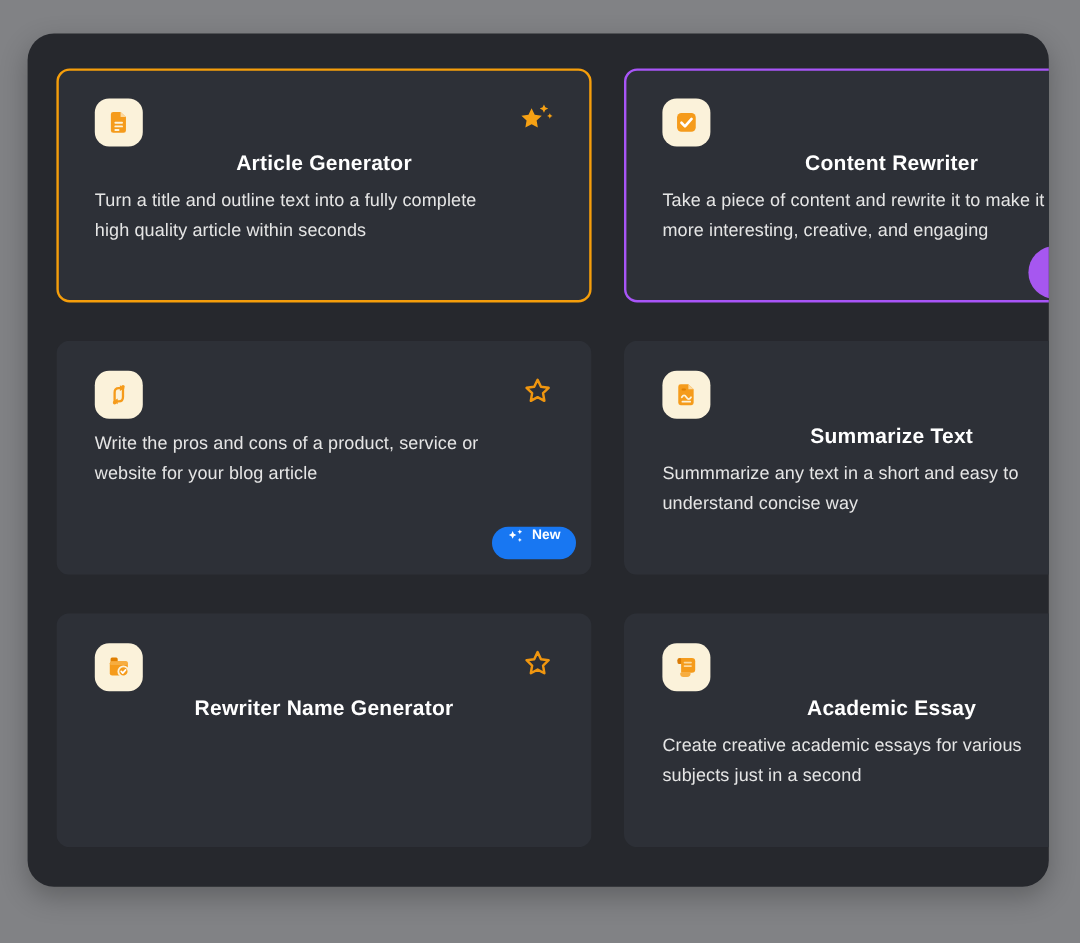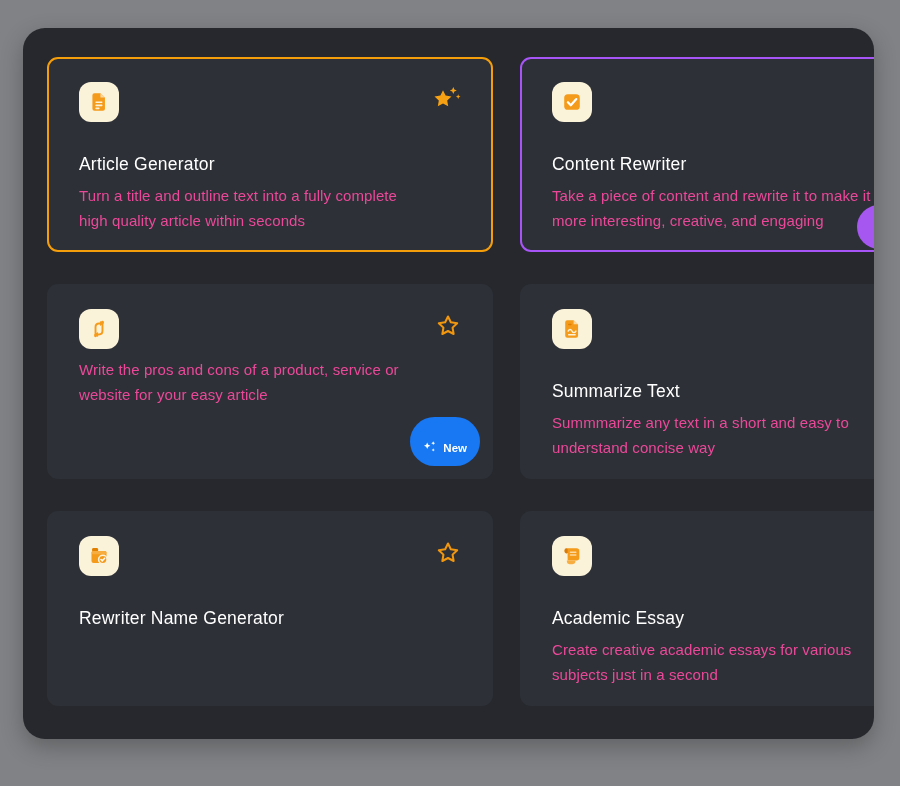--- a/index.html
+++ b/index.html
@@ -25,31 +25,31 @@
   }
   .card--orange{border-color:#f59e0b;}
   .card--purple{border-color:#a855f7;}
   .card-head{display:flex;justify-content:space-between;align-items:flex-start;}
   .icon-tile{
     width:40px;height:40px;border-radius:12px;background:#fbf2da;
     display:flex;align-items:center;justify-content:center;flex:0 0 auto;
   }
   .star-btn{margin-top:4px;line-height:0;}
   .card-title{
-    margin-top:32px;font-size:17.5px;font-weight:400;color:#ffffff;
-    letter-spacing:.2px;white-space:nowrap;
+    margin-top:4px;font-size:17.5px;font-weight:700;color:#ffffff;
+    letter-spacing:.2px;white-space:nowrap;text-align:center;
   }
   .card-desc{
-    margin-top:9px;font-size:15px;line-height:24.5px;color:#ec4899;
+    margin-top:9px;font-size:15px;line-height:24.5px;color:#e5e5e5;
     white-space:pre-line;letter-spacing:.1px;
   }
   .new-badge{
     position:absolute;right:11px;bottom:11px;
-    display:flex;align-items:flex-end;gap:6px;
-    height:25px;padding:12px 13px;border-radius:999px;
+    display:flex;align-items:flex-start;gap:6px;
+    height:25px;padding:1px 13px;border-radius:999px;
     background:#1877f2;color:#ffffff;font-size:11.5px;font-weight:700;
   }
   .fab-circle{
     position:absolute;left:335px;top:146px;width:44px;height:44px;
     border-radius:50%;background:#a657f0;border:none;cursor:pointer;
   }
 </style>
 </head>
 <body>
 
@@ -108,21 +108,21 @@
               <circle cx="15.8" cy="4.7" r="1.6" fill="#f59b1b"></circle>
             </svg>
           </div>
           <div class="star-btn">
             <svg width="26" height="26" viewBox="0 0 24 24">
               <path d="M12 3.2l2.6 5.4 5.9.8-4.3 4.1 1 5.9L12 16.6l-5.2 2.8 1-5.9-4.3-4.1 5.9-.8z" fill="none" stroke="#f0960f" stroke-width="1.9" stroke-linejoin="round"></path>
             </svg>
           </div>
         </div>
         <div class="card-desc">Write the pros and cons of a product, service or
-website for your easy article</div>
+website for your blog article</div>
         <div class="new-badge">
           <span style="line-height:0;">
             <svg width="14" height="14" viewBox="0 0 14 14">
               <path d="M4.2 2.6l1 2.2 2.2 1-2.2 1-1 2.2-1-2.2L1 5.8l2.2-1z" fill="#ffffff"></path>
               <path d="M10.2 1.2l.6 1.4 1.4.6-1.4.6-.6 1.4-.6-1.4-1.4-.6 1.4-.6z" fill="#ffffff"></path>
               <path d="M10.2 8.2l.5 1.2 1.2.5-1.2.5-.5 1.2-.5-1.2-1.2-.5 1.2-.5z" fill="#ffffff"></path>
             </svg>
           </span>
           <span>New</span>
         </div>

